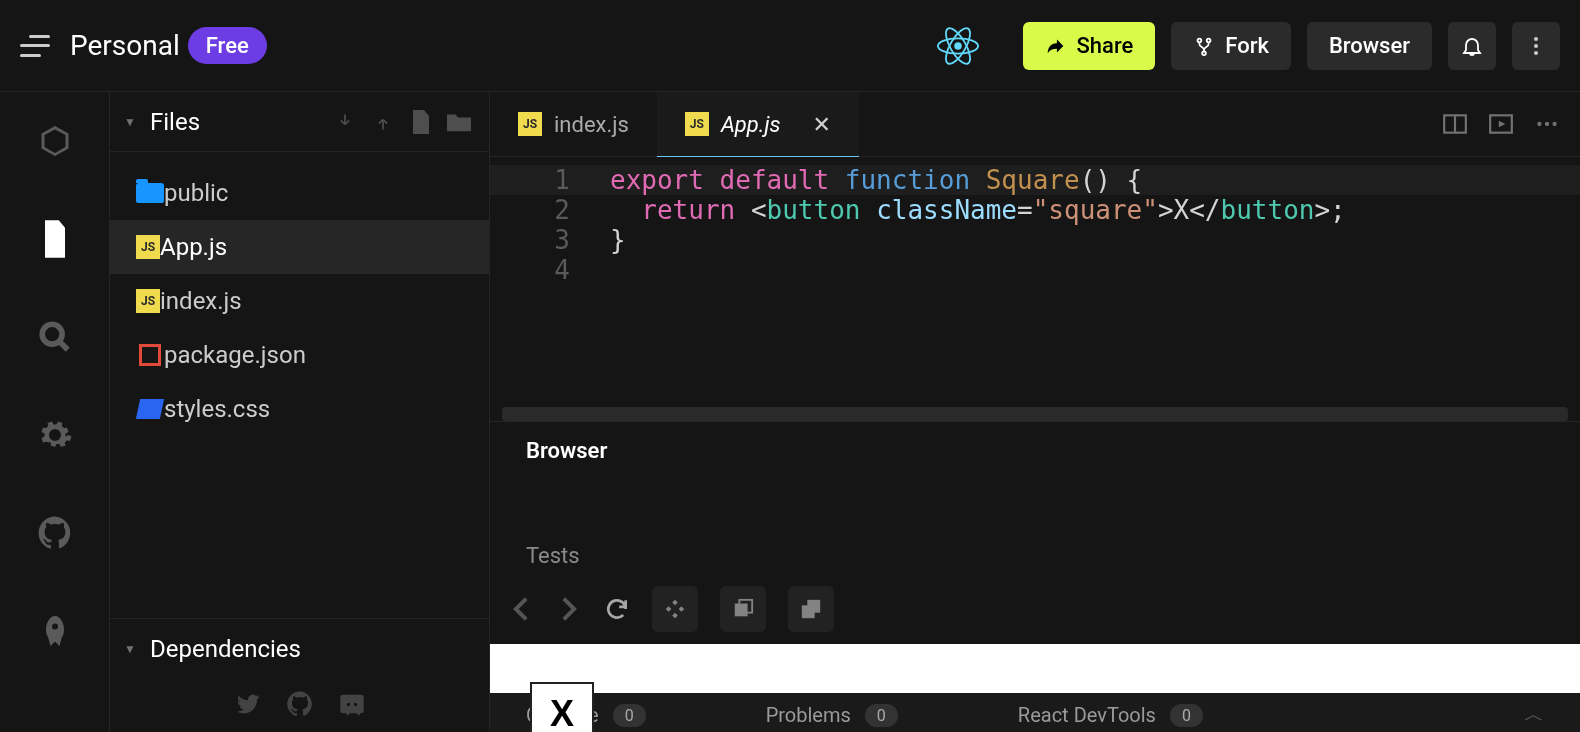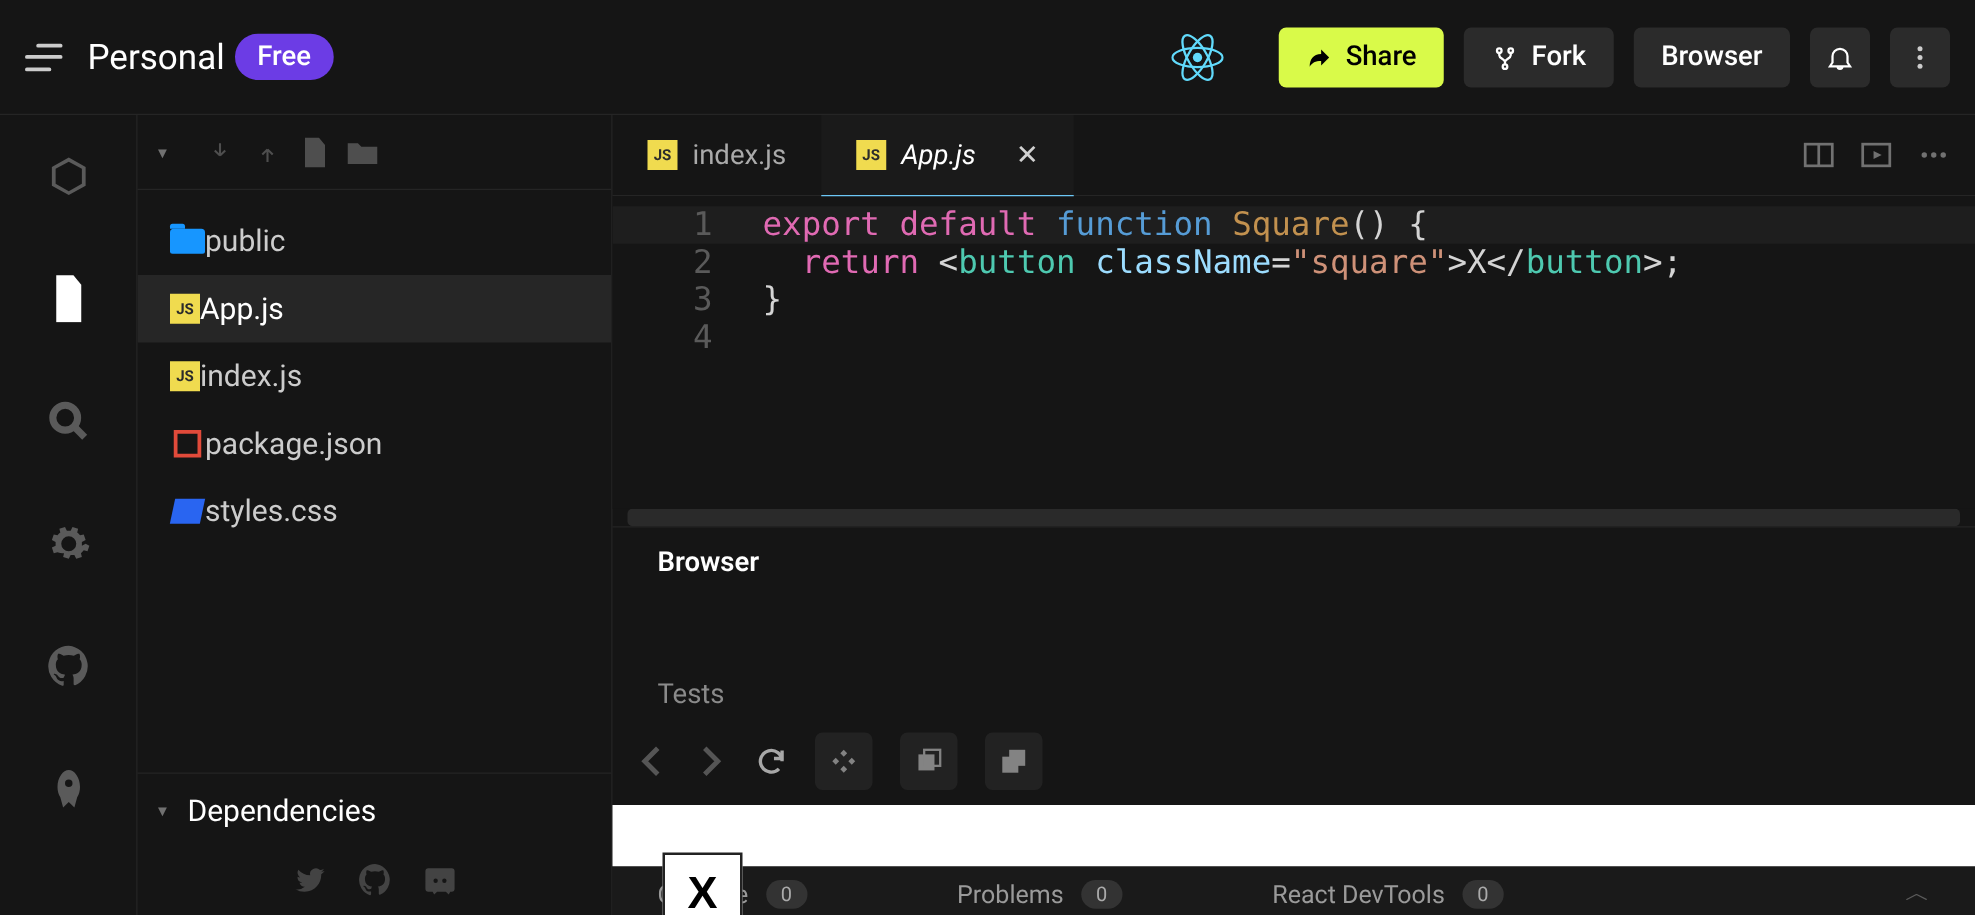--- a/index.html
+++ b/index.html
@@ -168,20 +168,21 @@
     <div class="rail-icon">
       <svg width="36" height="36" viewBox="0 0 24 24">
           <path fill="#888" d="M12 2c3 0 6 4 6 9 0 2-.5 4-1.5 5.5L15 22l-3-3-3 3-1.5-5.5C6.5 15 6 13 6 11c0-5 3-9 6-9zm0 5a2 2 0 100 4 2 2 0 000-4z"></path>
         </svg>
     </div>
   </div>
 
   <div class="sidebar">
     <div class="section-head">
       <span class="chev">▼</span>
+      <span class="section-title">Files</span>
       <span class="head-icon">
           <svg width="20" height="20" viewBox="0 0 24 24">
             <path fill="#888" d="M12 3v12m0 0l-5-5m5 5l5-5" stroke="#888" stroke-width="2"></path>
           </svg>
         </span>
       <span class="head-icon">
           <svg width="20" height="20" viewBox="0 0 24 24">
             <path d="M12 21V9m0 0l-5 5m5-5l5 5" stroke="#888" stroke-width="2" fill="none"></path>
           </svg>
         </span>

